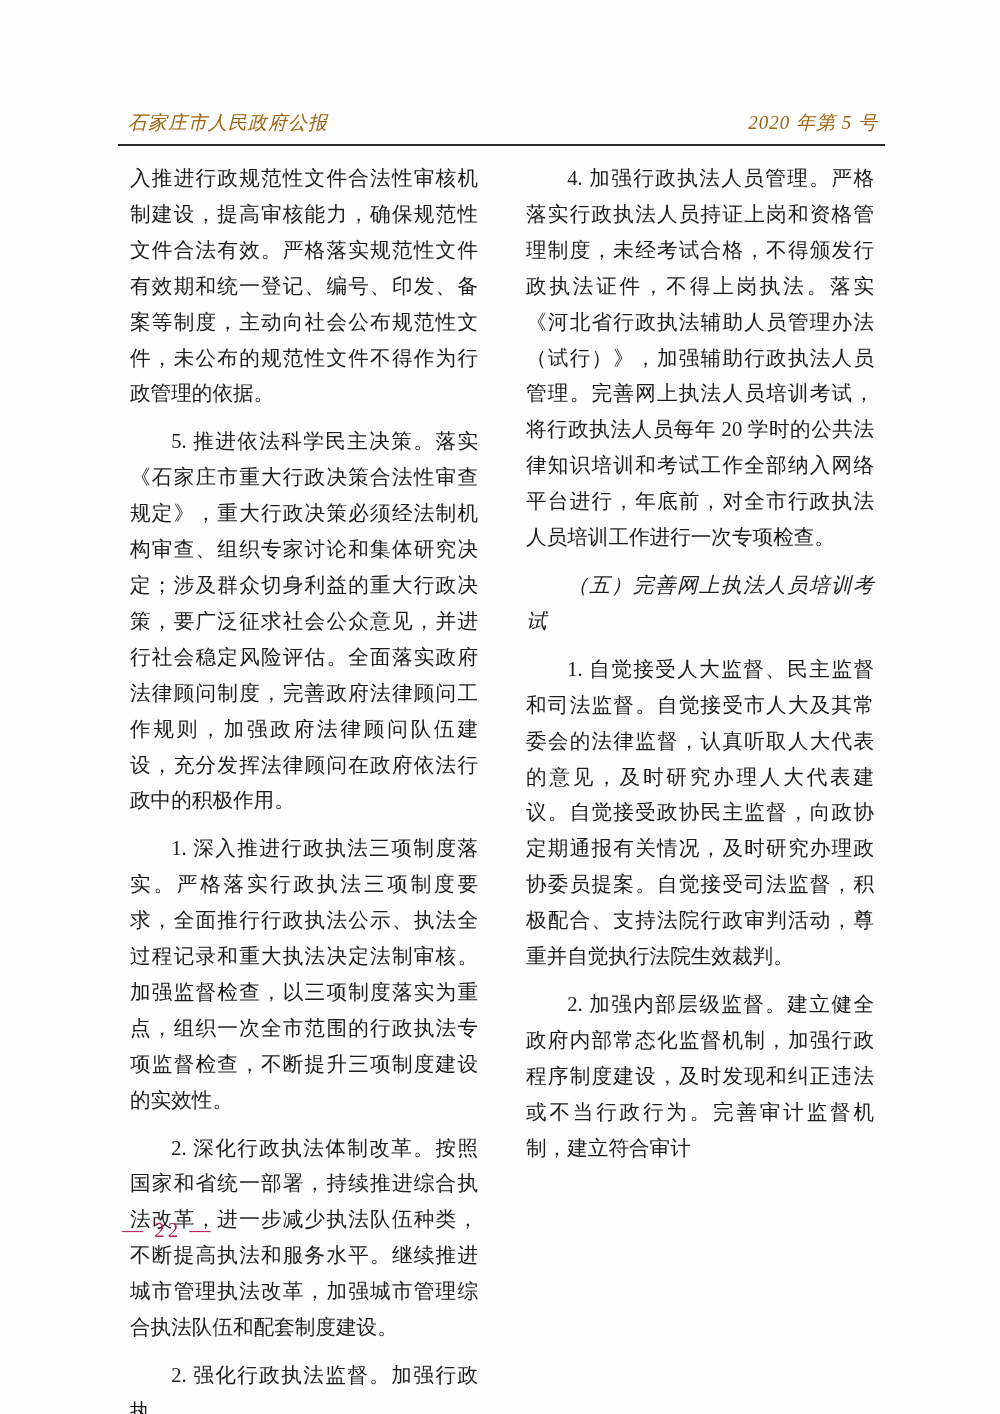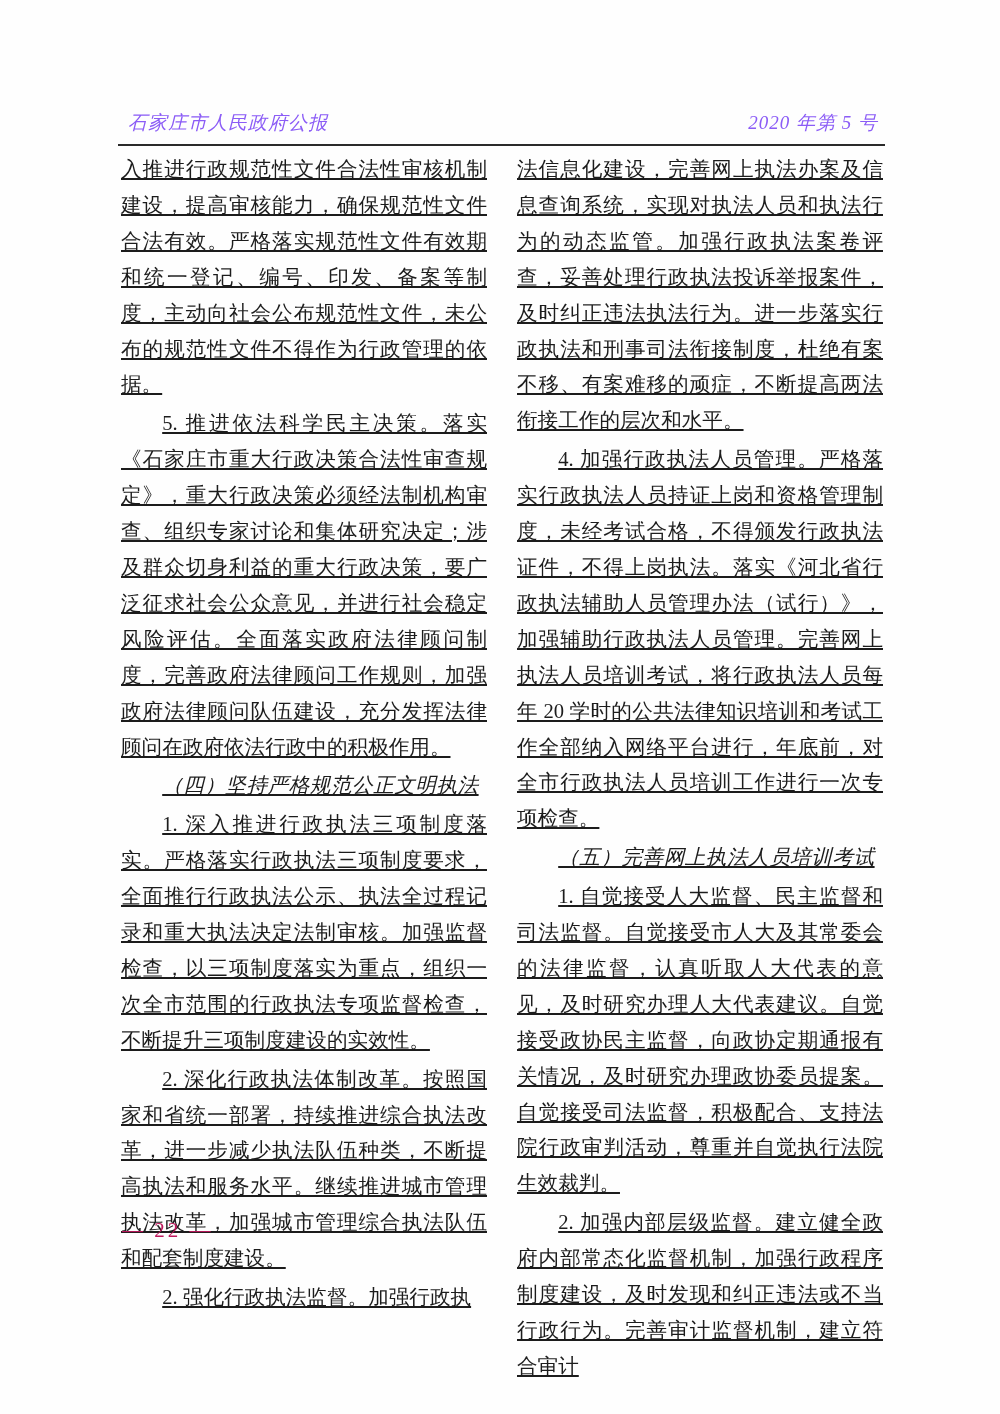--- a/index.html
+++ b/index.html
@@ -21,21 +21,21 @@
     position: absolute;
     left: 128px;
     top: 110px;
     width: 750px;
     display: flex;
     justify-content: space-between;
     align-items: baseline;
     font-size: 19px;
     font-style: italic;
     letter-spacing: 1px;
-    color: #8b5cf6;
+    color: #a16207;
   }
   .header-rule {
     position: absolute;
     left: 118px;
     top: 144px;
     width: 767px;
     height: 2px;
     background: #2a2a2a;
   }
   .columns {
@@ -48,22 +48,21 @@
   }
   .col {
     width: 372px;
     flex: 0 0 372px;
     font-size: 20.6px;
     line-height: 35.9px;
     text-align: justify;
     letter-spacing: 0;
   }
   .col p {
-    margin: 3px;
-    text-decoration: underline;
+    margin: 12px;
   }
   p.indent {
     text-indent: 2em;
   }
   p.heading {
     font-style: italic;
     letter-spacing: 0.5px;
   }
   .pageno {
     position: absolute;
@@ -84,28 +83,26 @@
     <span>2020 年第 5 号</span>
   </div>
 
   <div class="header-rule"></div>
 
   <div class="columns">
 
     <div class="col">
       <p class="cont">入推进行政规范性文件合法性审核机制建设，提高审核能力，确保规范性文件合法有效。严格落实规范性文件有效期和统一登记、编号、印发、备案等制度，主动向社会公布规范性文件，未公布的规范性文件不得作为行政管理的依据。</p>
       <p class="indent">5. 推进依法科学民主决策。落实《石家庄市重大行政决策合法性审查规定》，重大行政决策必须经法制机构审查、组织专家讨论和集体研究决定；涉及群众切身利益的重大行政决策，要广泛征求社会公众意见，并进行社会稳定风险评估。全面落实政府法律顾问制度，完善政府法律顾问工作规则，加强政府法律顾问队伍建设，充分发挥法律顾问在政府依法行政中的积极作用。</p>
-      <p class="indent heading">（四）坚持严格规范公正文明执法</p>
       <p class="indent">1. 深入推进行政执法三项制度落实。严格落实行政执法三项制度要求，全面推行行政执法公示、执法全过程记录和重大执法决定法制审核。加强监督检查，以三项制度落实为重点，组织一次全市范围的行政执法专项监督检查，不断提升三项制度建设的实效性。</p>
       <p class="indent">2. 深化行政执法体制改革。按照国家和省统一部署，持续推进综合执法改革，进一步减少执法队伍种类，不断提高执法和服务水平。继续推进城市管理执法改革，加强城市管理综合执法队伍和配套制度建设。</p>
       <p class="indent">2. 强化行政执法监督。加强行政执</p>
     </div>
 
     <div class="col">
-      <p class="cont">法信息化建设，完善网上执法办案及信息查询系统，实现对执法人员和执法行为的动态监管。加强行政执法案卷评查，妥善处理行政执法投诉举报案件，及时纠正违法执法行为。进一步落实行政执法和刑事司法衔接制度，杜绝有案不移、有案难移的顽症，不断提高两法衔接工作的层次和水平。</p>
       <p class="indent">4. 加强行政执法人员管理。严格落实行政执法人员持证上岗和资格管理制度，未经考试合格，不得颁发行政执法证件，不得上岗执法。落实《河北省行政执法辅助人员管理办法（试行）》，加强辅助行政执法人员管理。完善网上执法人员培训考试，将行政执法人员每年 20 学时的公共法律知识培训和考试工作全部纳入网络平台进行，年底前，对全市行政执法人员培训工作进行一次专项检查。</p>
       <p class="indent heading">（五）完善网上执法人员培训考试</p>
       <p class="indent">1. 自觉接受人大监督、民主监督和司法监督。自觉接受市人大及其常委会的法律监督，认真听取人大代表的意见，及时研究办理人大代表建议。自觉接受政协民主监督，向政协定期通报有关情况，及时研究办理政协委员提案。自觉接受司法监督，积极配合、支持法院行政审判活动，尊重并自觉执行法院生效裁判。</p>
       <p class="indent">2. 加强内部层级监督。建立健全政府内部常态化监督机制，加强行政程序制度建设，及时发现和纠正违法或不当行政行为。完善审计监督机制，建立符合审计</p>
     </div>
 
   </div>
 
   <div class="pageno">— 22 —</div>
 

